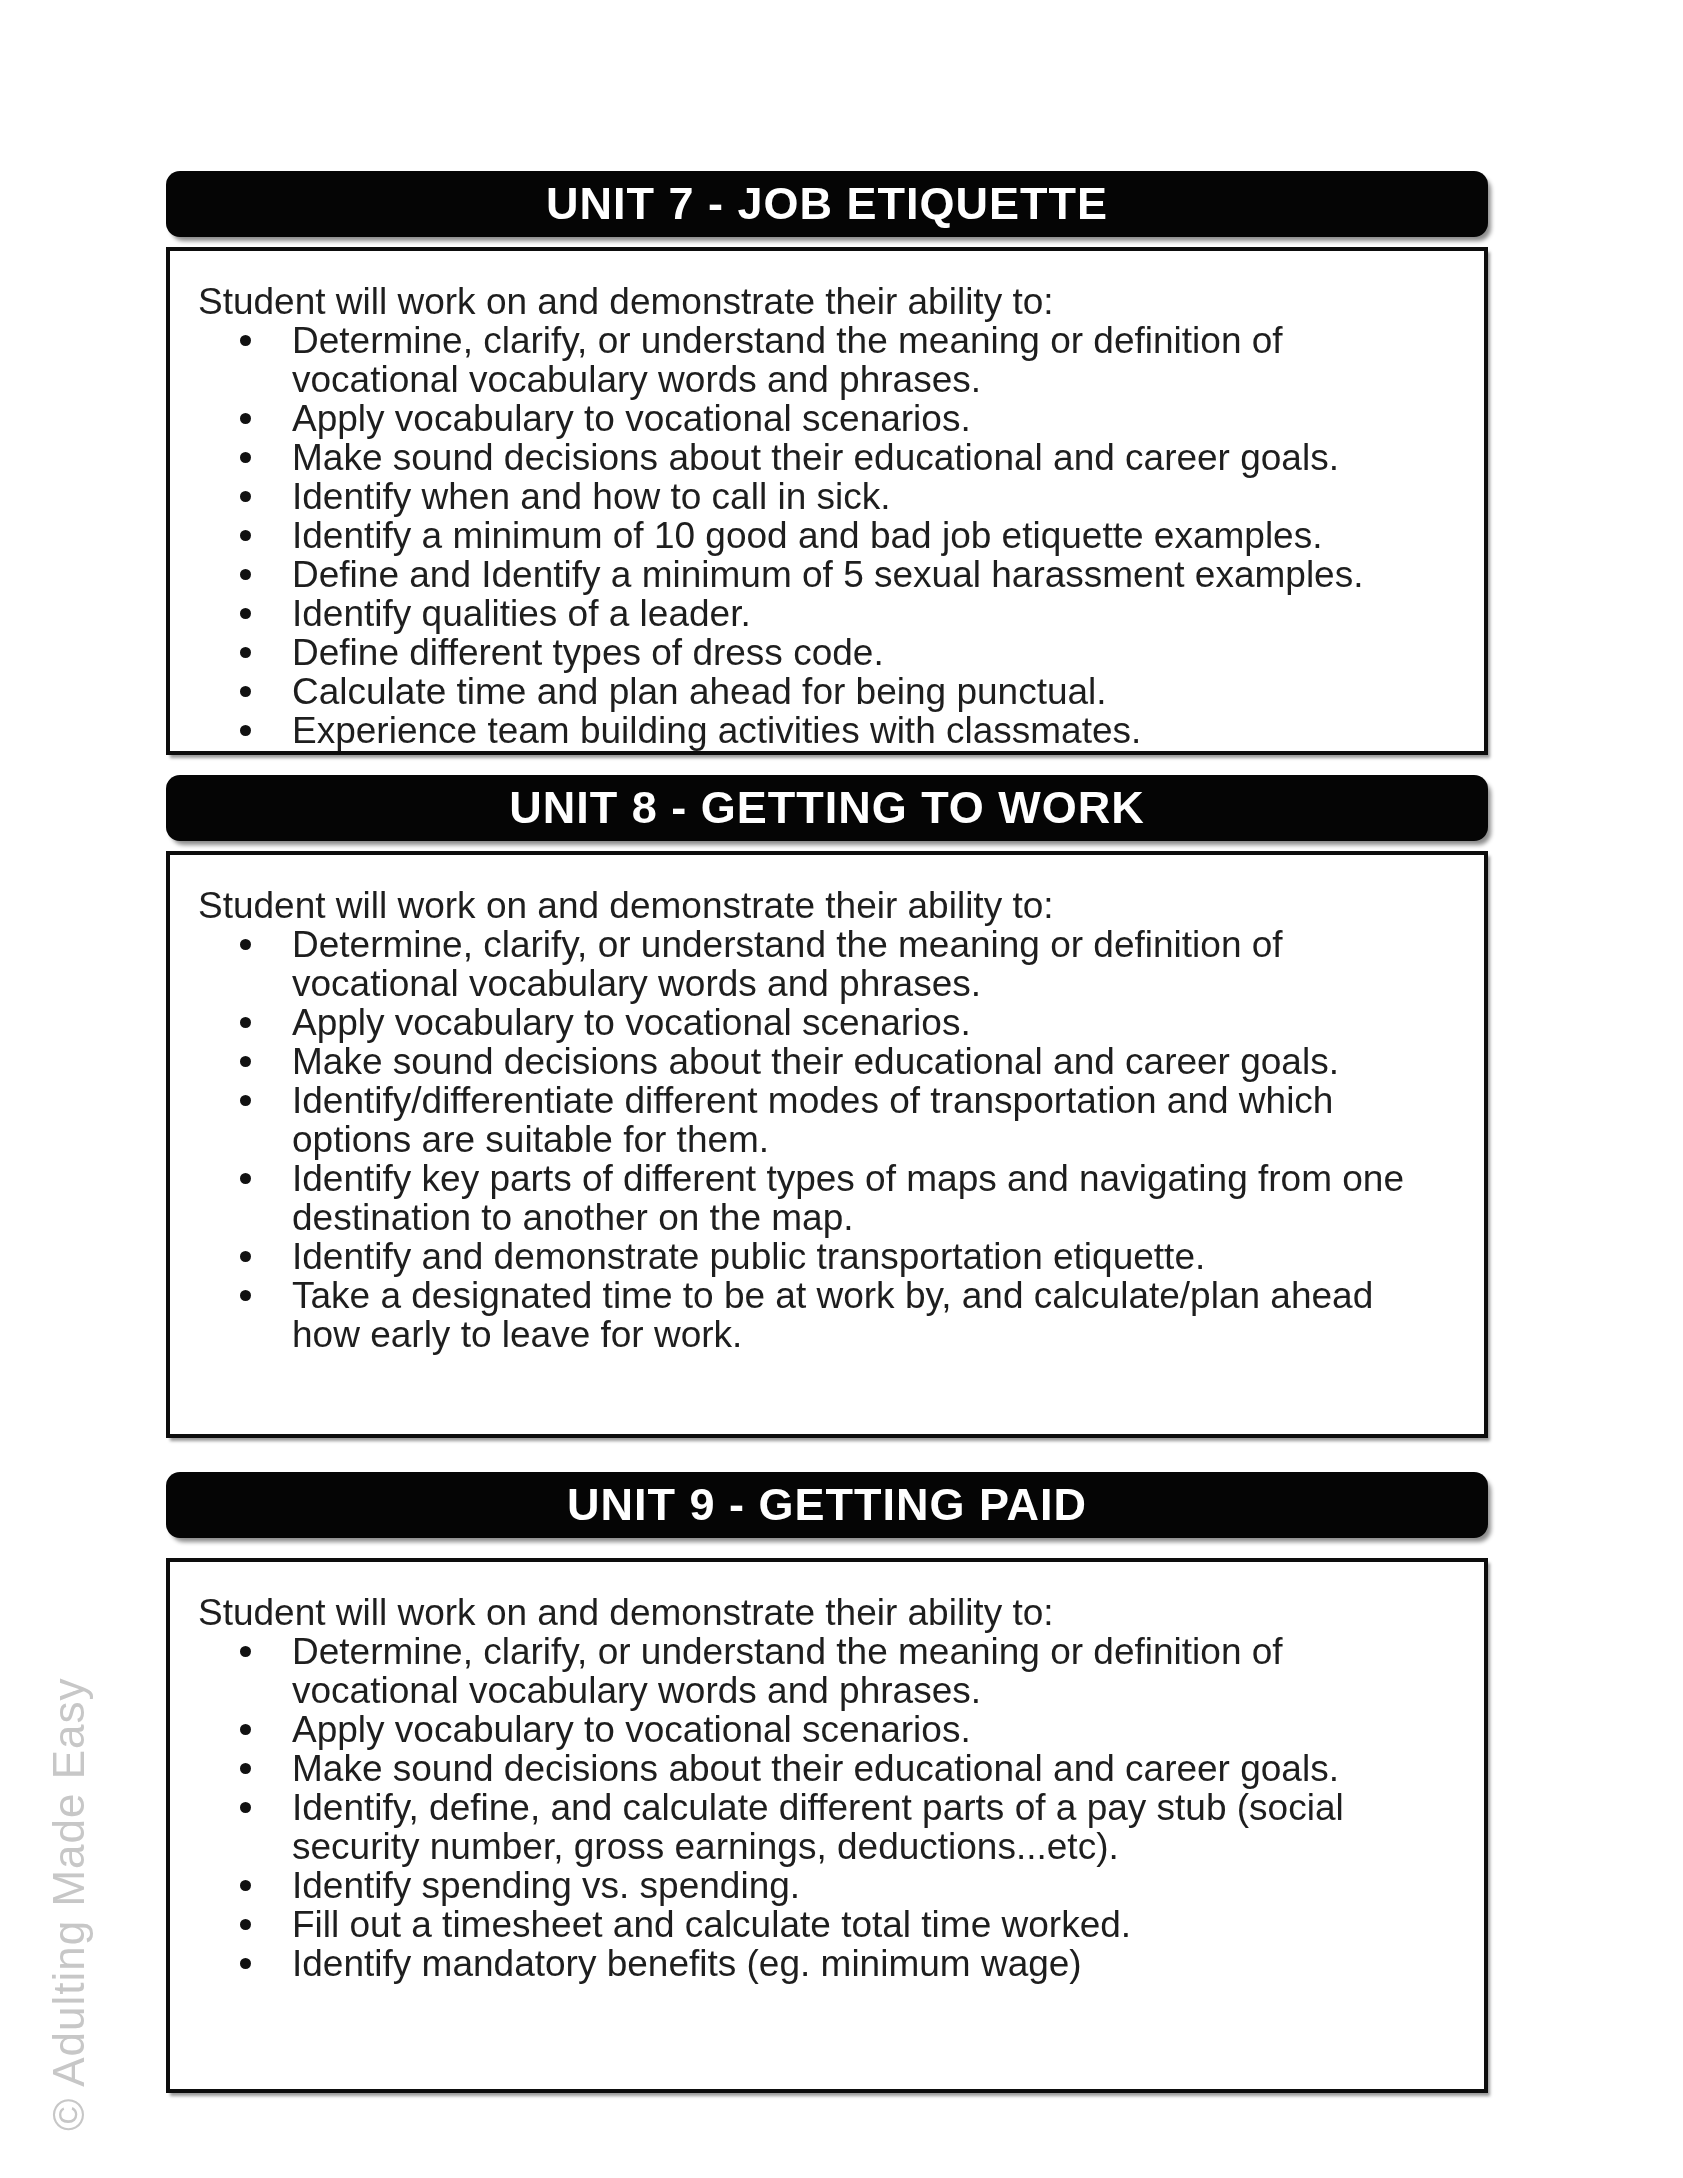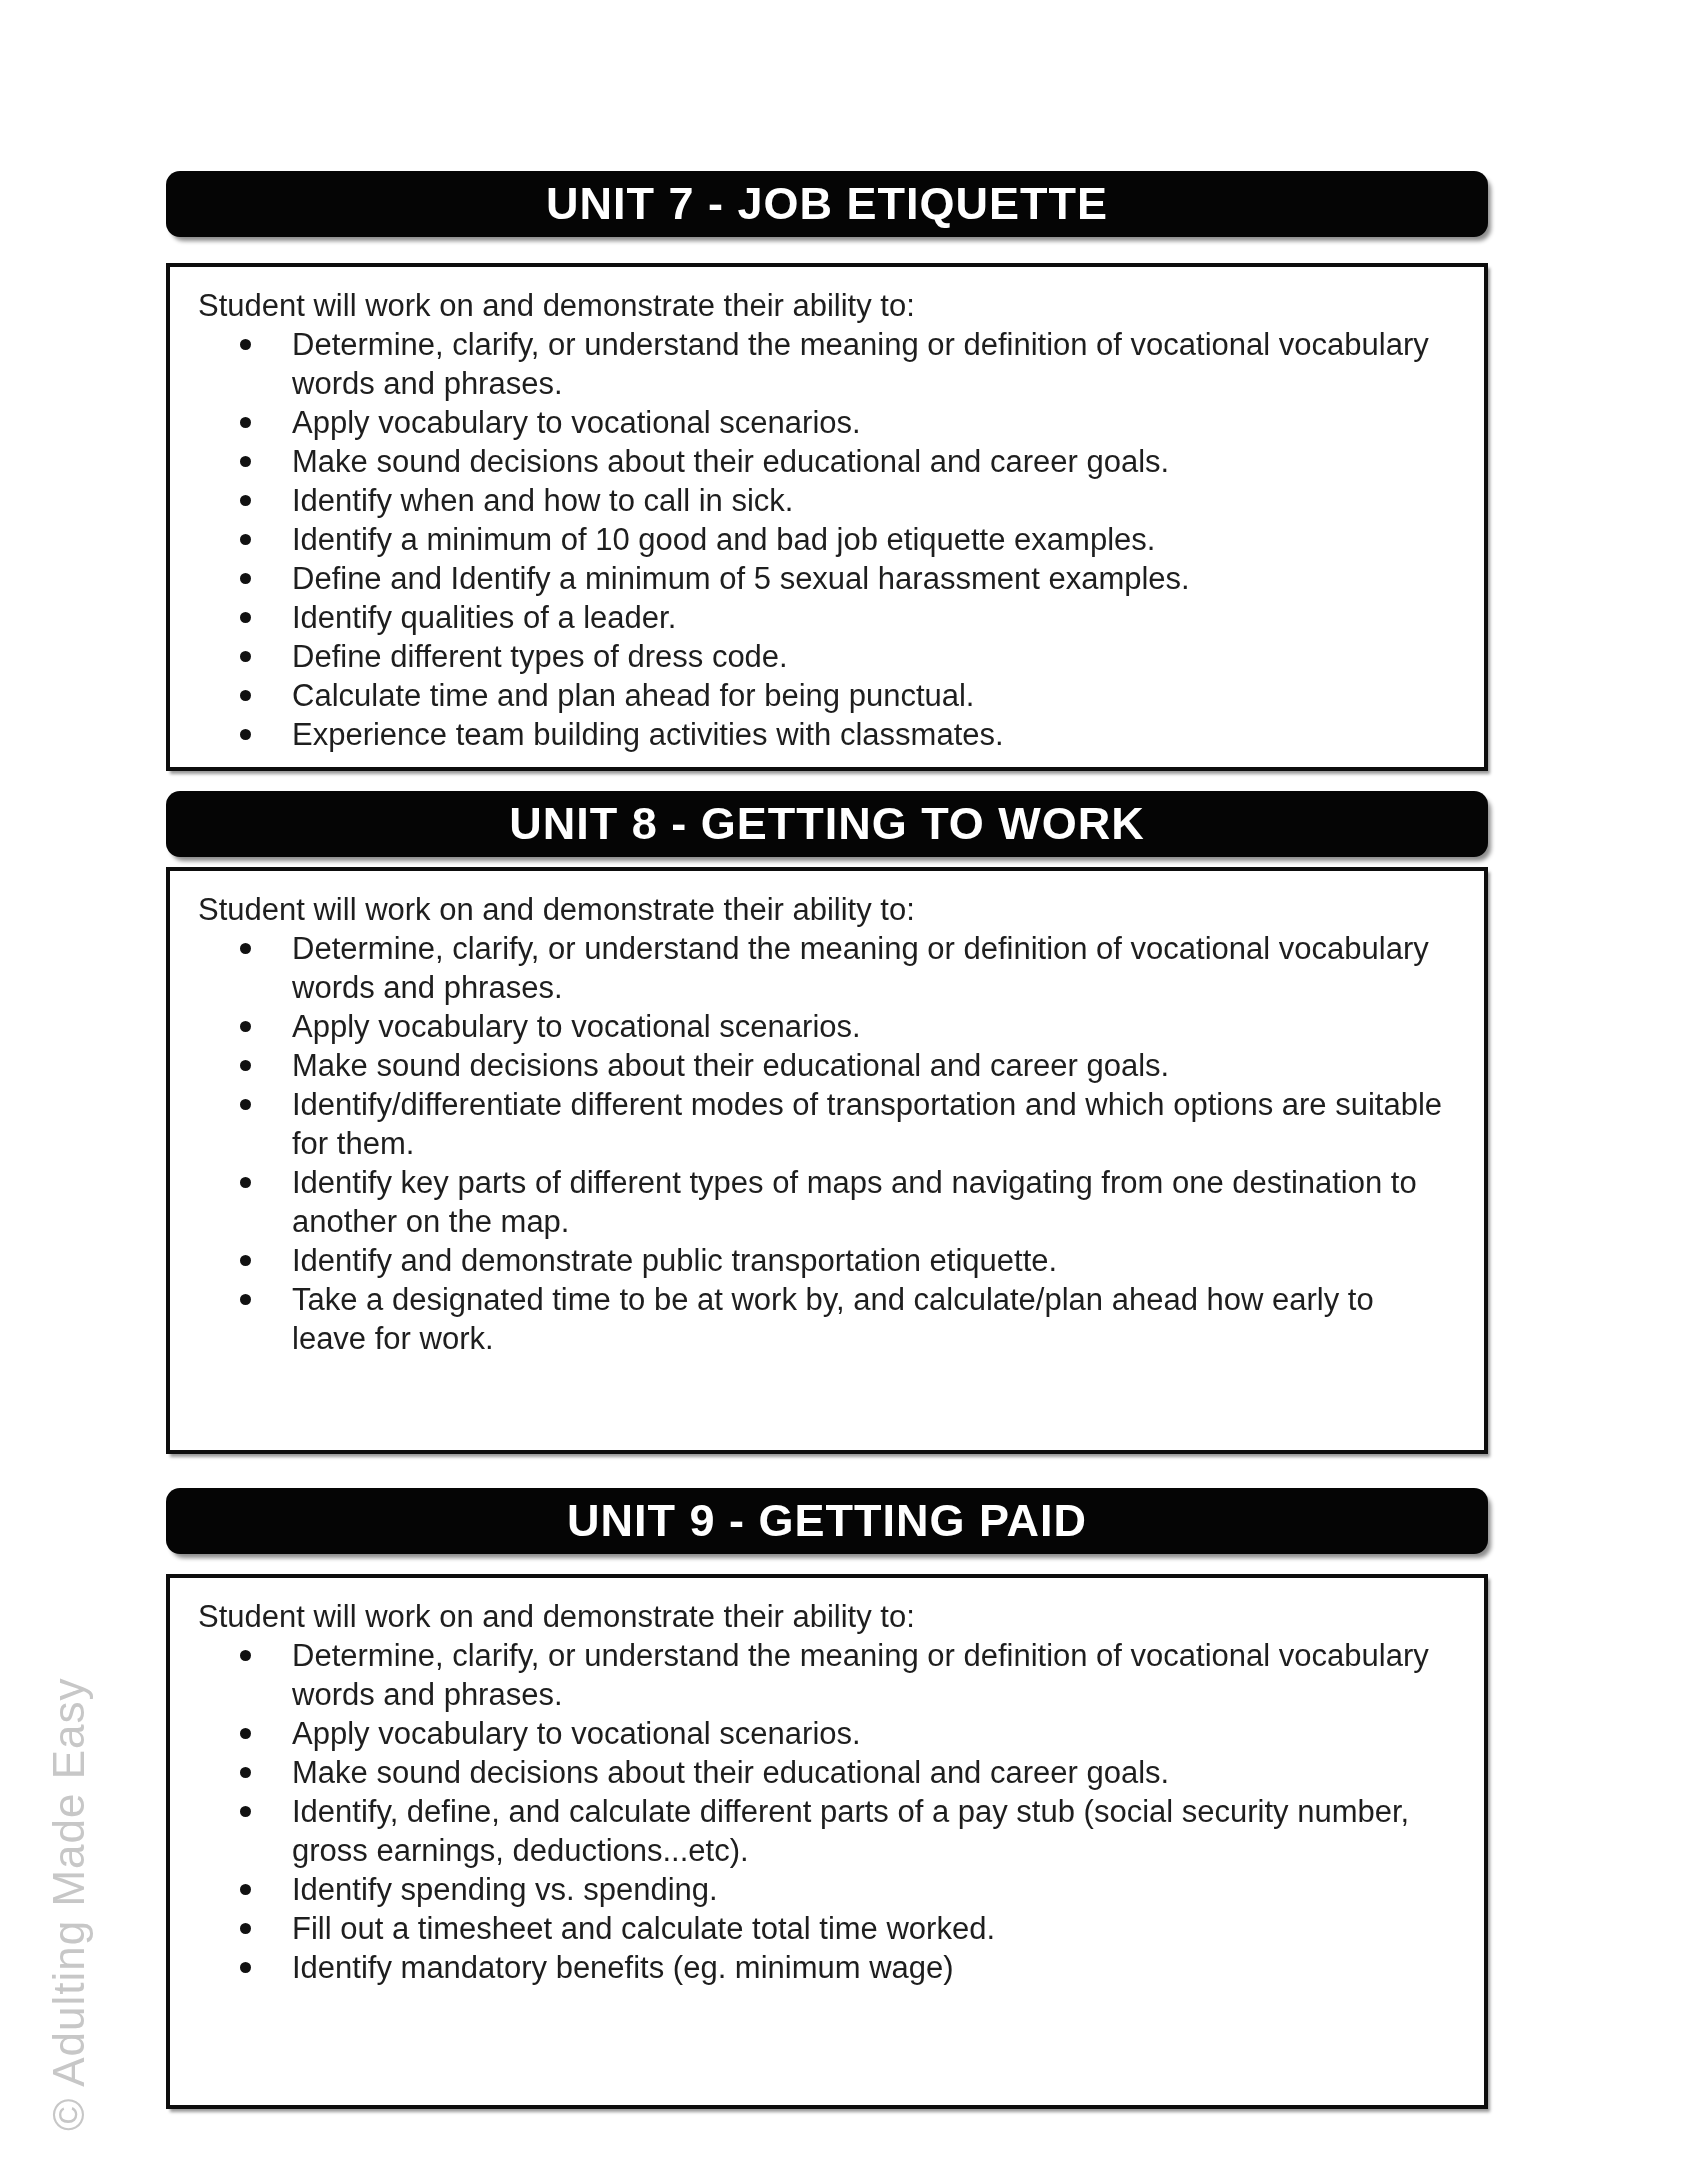--- a/index.html
+++ b/index.html
@@ -34,25 +34,25 @@
     letter-spacing: 1px;
     text-align: center;
     line-height: 65px;
     white-space: nowrap;
   }
   .section-box {
     box-sizing: border-box;
     background: #ffffff;
     border: 4px solid #0d0d0d;
     box-shadow: 3px 4px 3px -1px rgba(0,0,0,0.4);
-    padding: 19px 34px 0 28px;
-    font-size: 31px;
+    padding: 31px 34px 0 28px;
+    font-size: 37px;
     line-height: 39px;
   }
-  .bar-7  { margin-bottom: 26px; }
+  .bar-7  { margin-bottom: 10px; }
   .box-7  { min-height: 508px; margin-bottom: 20px; }
   .bar-8  { margin-bottom: 10px; }
   .box-8  { min-height: 587px; margin-bottom: 34px; }
   .bar-9  { margin-bottom: 20px; }
   .box-9  { min-height: 535px; }
   .intro {
     margin: 0;
   }
   .bullet-list {
     margin: 0;

